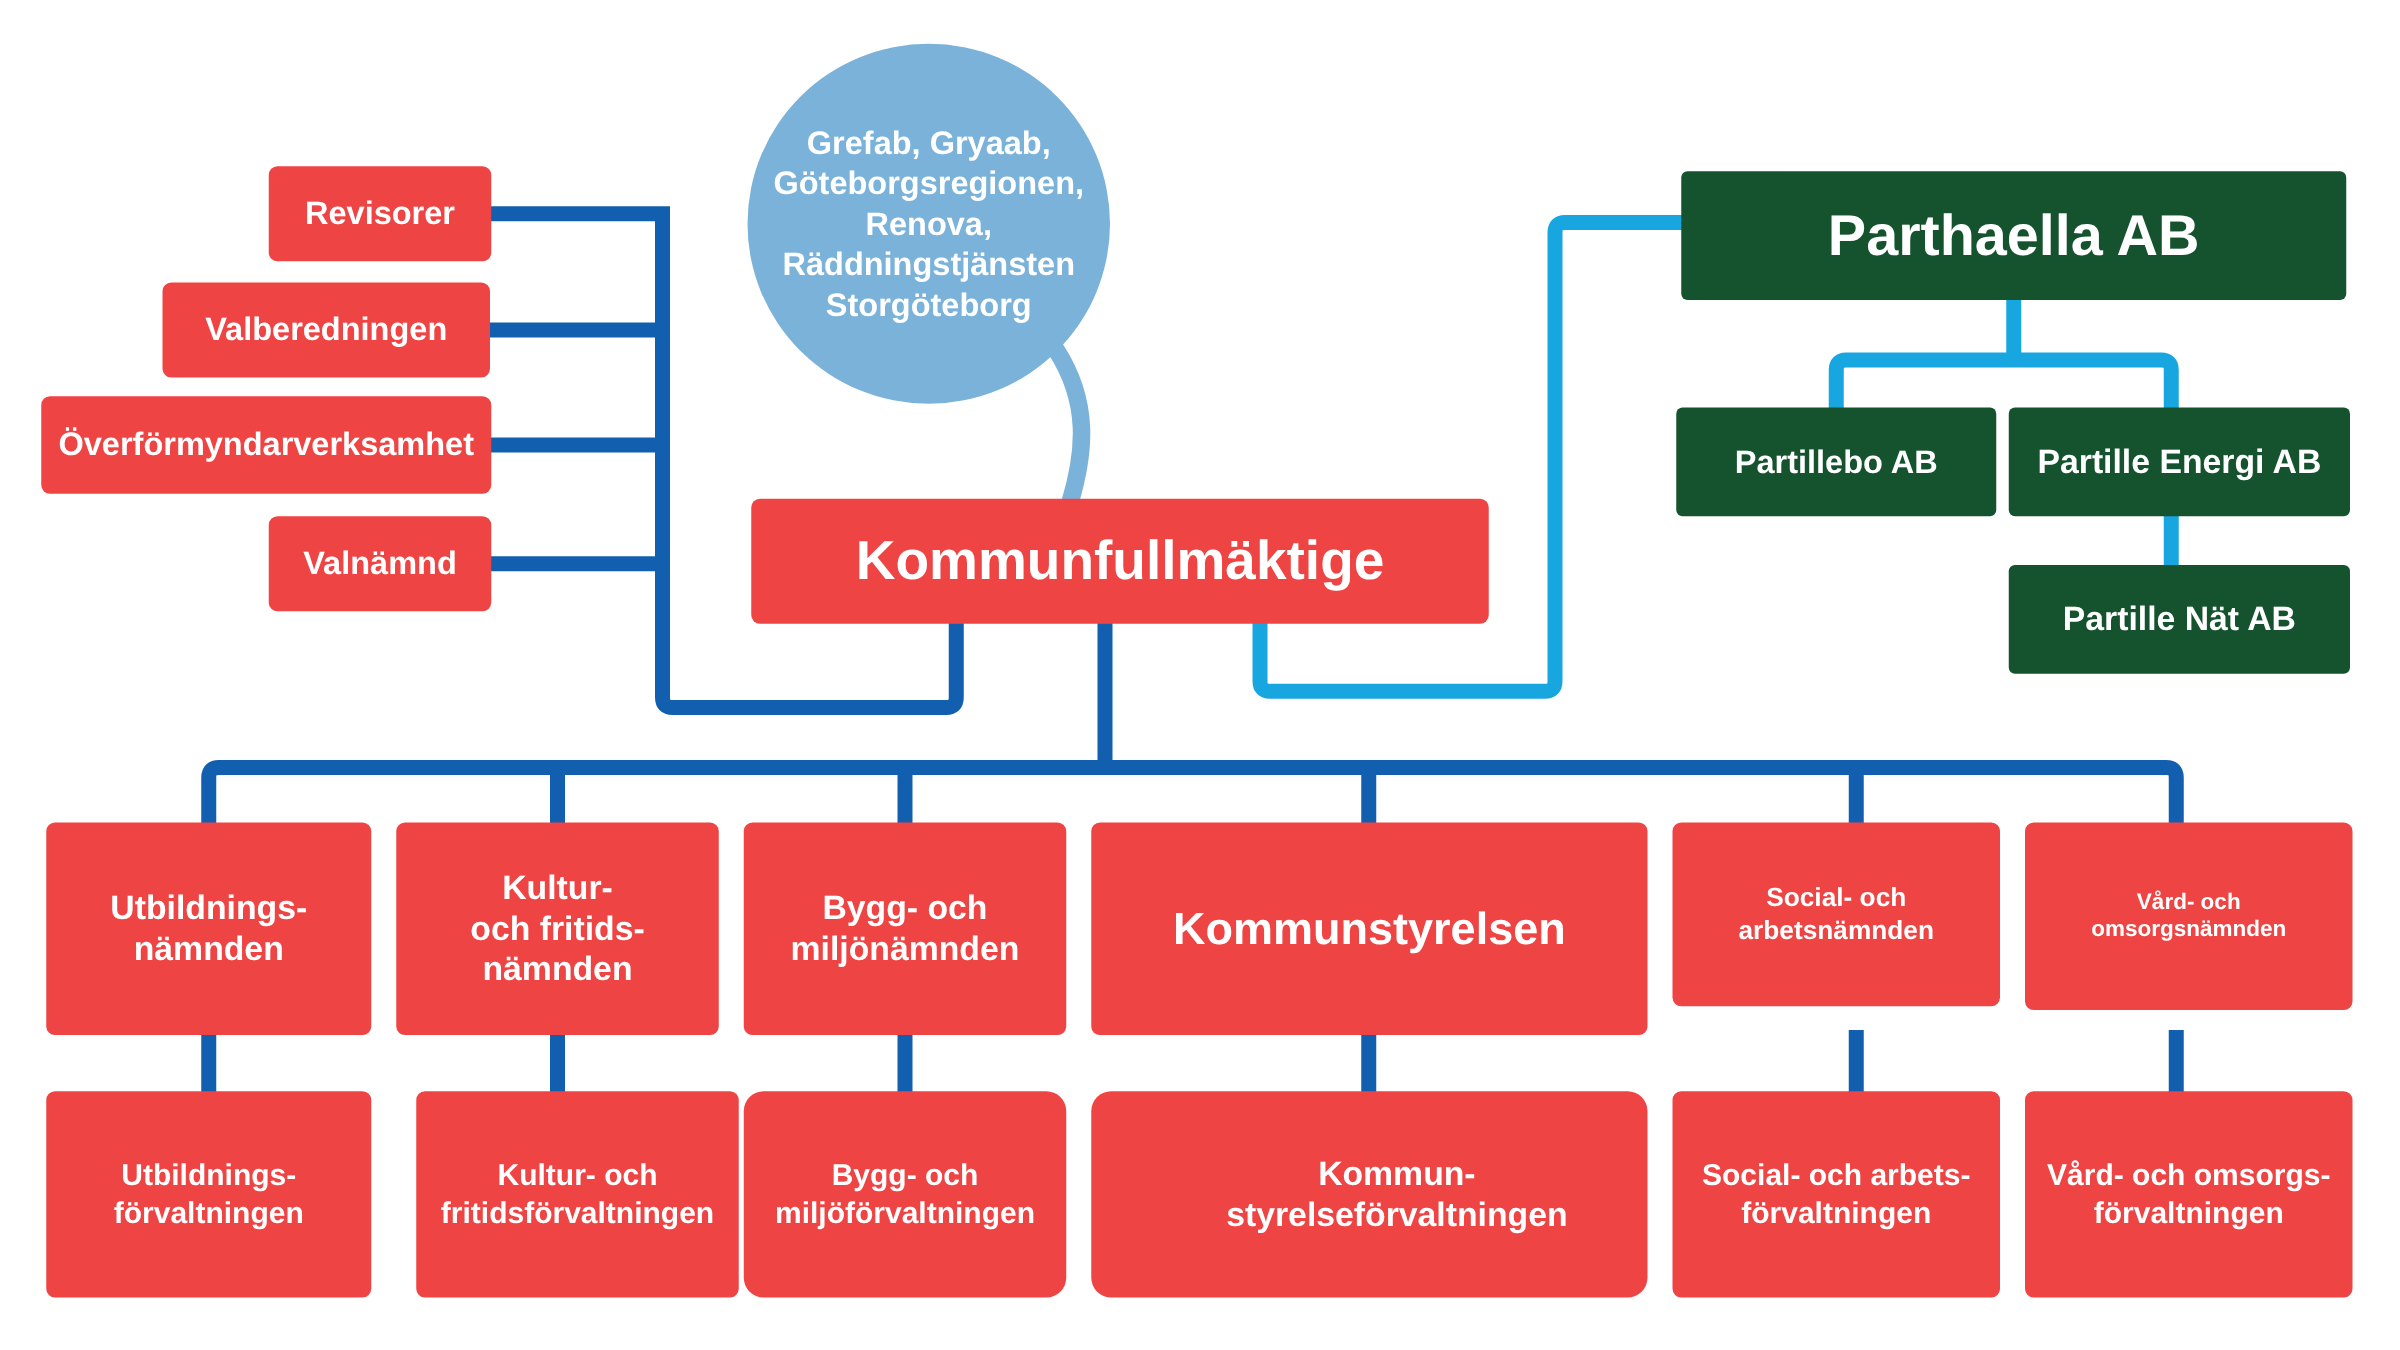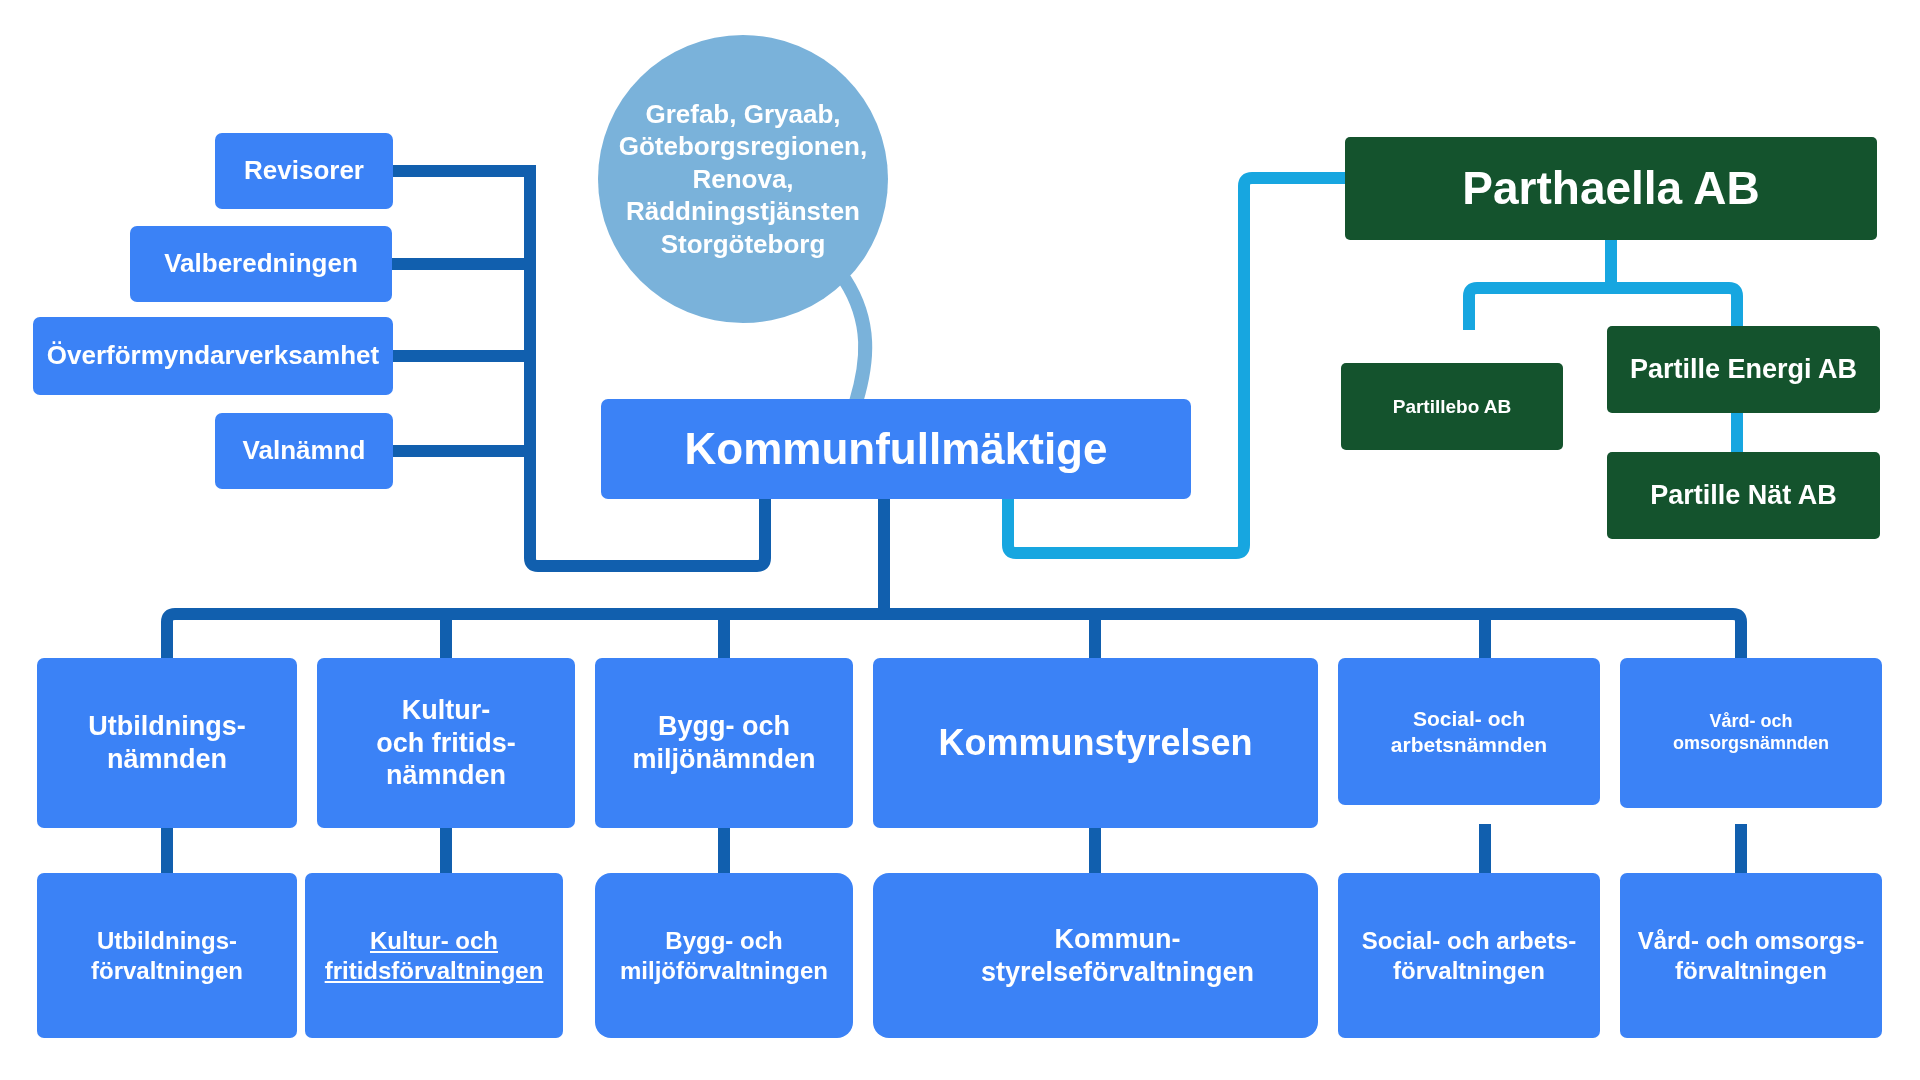--- a/index.html
+++ b/index.html
@@ -4,21 +4,21 @@
 <style>
   html,body{margin:0;padding:0;background:#ffffff;}
   .canvas{
     position:relative;width:1920px;height:1080px;overflow:hidden;background:#ffffff;
     font-family:"Liberation Sans",sans-serif;
   }
   svg.lines{position:absolute;left:0;top:0;width:1920px;height:1080px;}
   .node{
     position:absolute;display:flex;align-items:center;justify-content:center;
     text-align:center;color:#ffffff;font-weight:bold;
-    background:#3b82f6;border-radius:7px;box-sizing:border-box;padding:2px;
+    background:#ef4444;border-radius:7px;box-sizing:border-box;padding:2px;
   }
   .node span{white-space:pre-line;line-height:1.22;}
   .node.light{background:#14532d;border-radius:5px;}
   .node.r14{border-radius:16px;}
   .bubble{
     position:absolute;border-radius:50%;background:#7ab2da;
     display:flex;align-items:center;justify-content:center;text-align:center;
     color:#ffffff;font-weight:bold;
   }
   .bubble span{white-space:pre-line;line-height:1.25;}
@@ -84,21 +84,21 @@
     <span>Valnämnd</span>
   </div>
 
   <div class="node" style="left:601px;top:399px;width:590px;height:100px;font-size:44px;">
     <span>Kommunfullmäktige</span>
   </div>
 
   <div class="node light" style="left:1345px;top:137px;width:532px;height:103px;font-size:46px;">
     <span>Parthaella AB</span>
   </div>
-  <div class="node light" style="left:1341px;top:326px;width:222px;height:87px;font-size:19px;margin-top:37px;">
+  <div class="node light" style="left:1341px;top:326px;width:256px;height:87px;font-size:26px;">
     <span>Partillebo AB</span>
   </div>
   <div class="node light" style="left:1607px;top:326px;width:273px;height:87px;font-size:27px;">
     <span>Partille Energi AB</span>
   </div>
   <div class="node light" style="left:1607px;top:452px;width:273px;height:87px;font-size:27px;justify-content:center;">
     <span>Partille Nät AB</span>
   </div>
 
   <div class="node" style="left:37px;top:658px;width:260px;height:170px;font-size:27px;">
@@ -123,21 +123,21 @@
   </div>
   <div class="node" style="left:1620px;top:658px;width:262px;height:150px;font-size:18px;">
     <span>Vård- och
 omsorgsnämnden</span>
   </div>
 
   <div class="node" style="left:37px;top:873px;width:260px;height:165px;font-size:24px;">
     <span>Utbildnings-
 förvaltningen</span>
   </div>
-  <div class="node" style="left:305px;top:873px;width:258px;height:165px;font-size:24px;text-decoration:underline;">
+  <div class="node" style="left:333px;top:873px;width:258px;height:165px;font-size:24px;">
     <span>Kultur- och
 fritidsförvaltningen</span>
   </div>
   <div class="node r14" style="left:595px;top:873px;width:258px;height:165px;font-size:24px;">
     <span>Bygg- och
 miljöförvaltningen</span>
   </div>
   <div class="node r14" style="left:873px;top:873px;width:445px;height:165px;font-size:27px;padding-left:46px;">
     <span>Kommun-
 styrelseförvaltningen</span>

